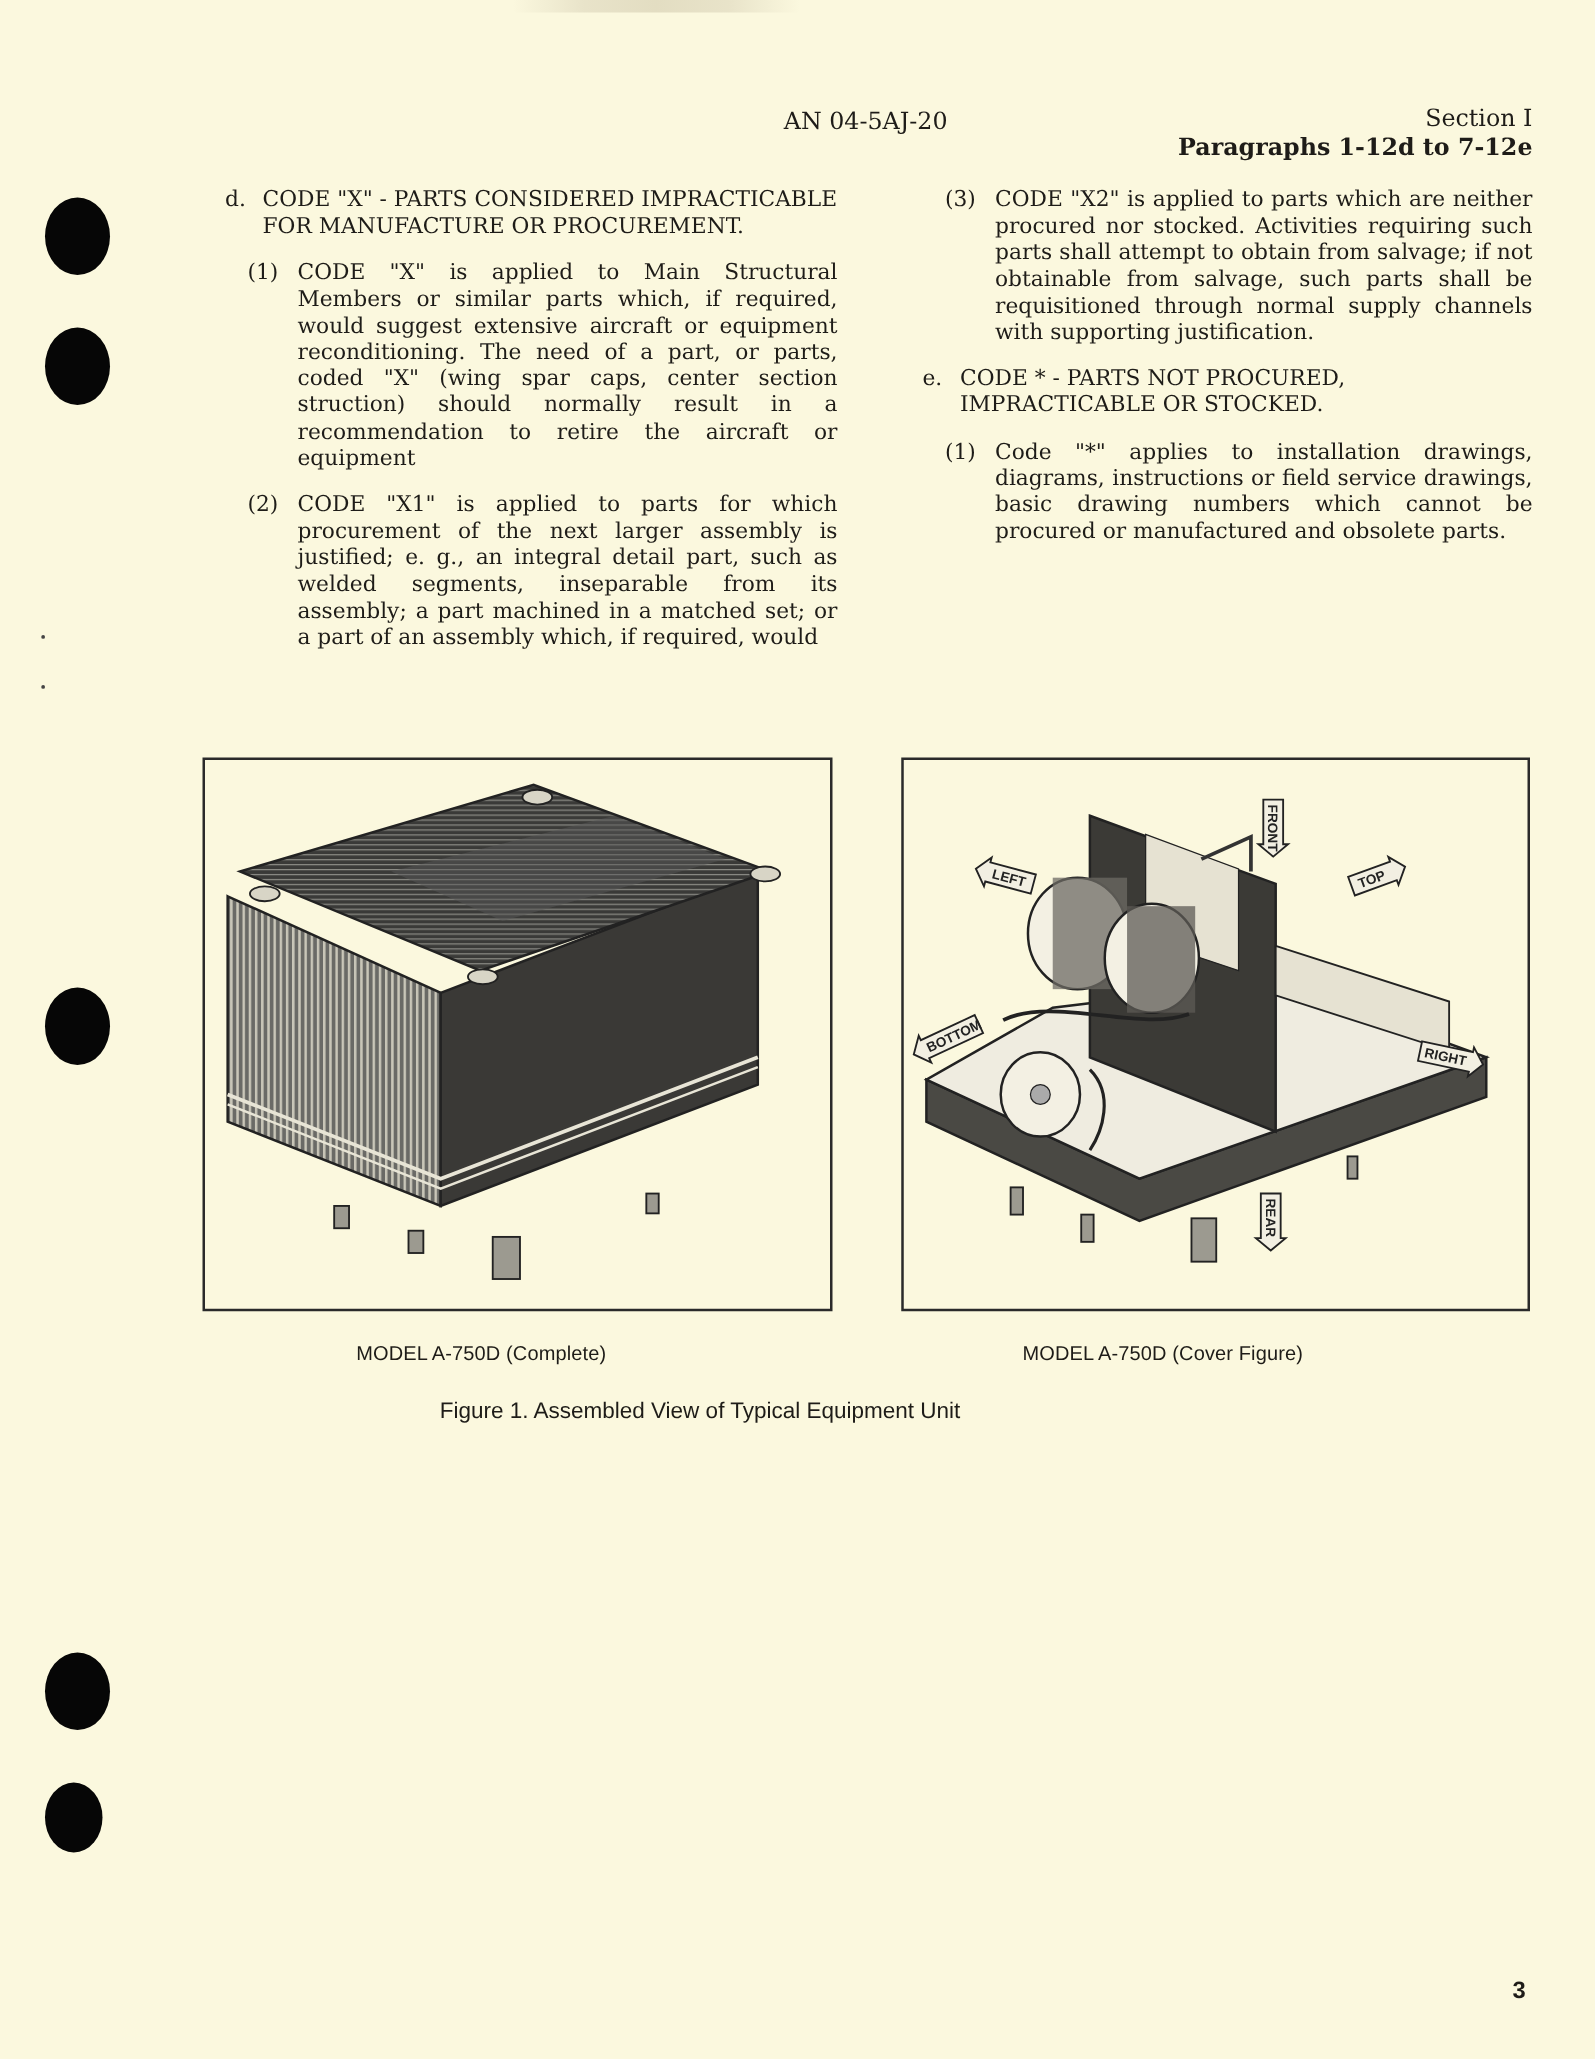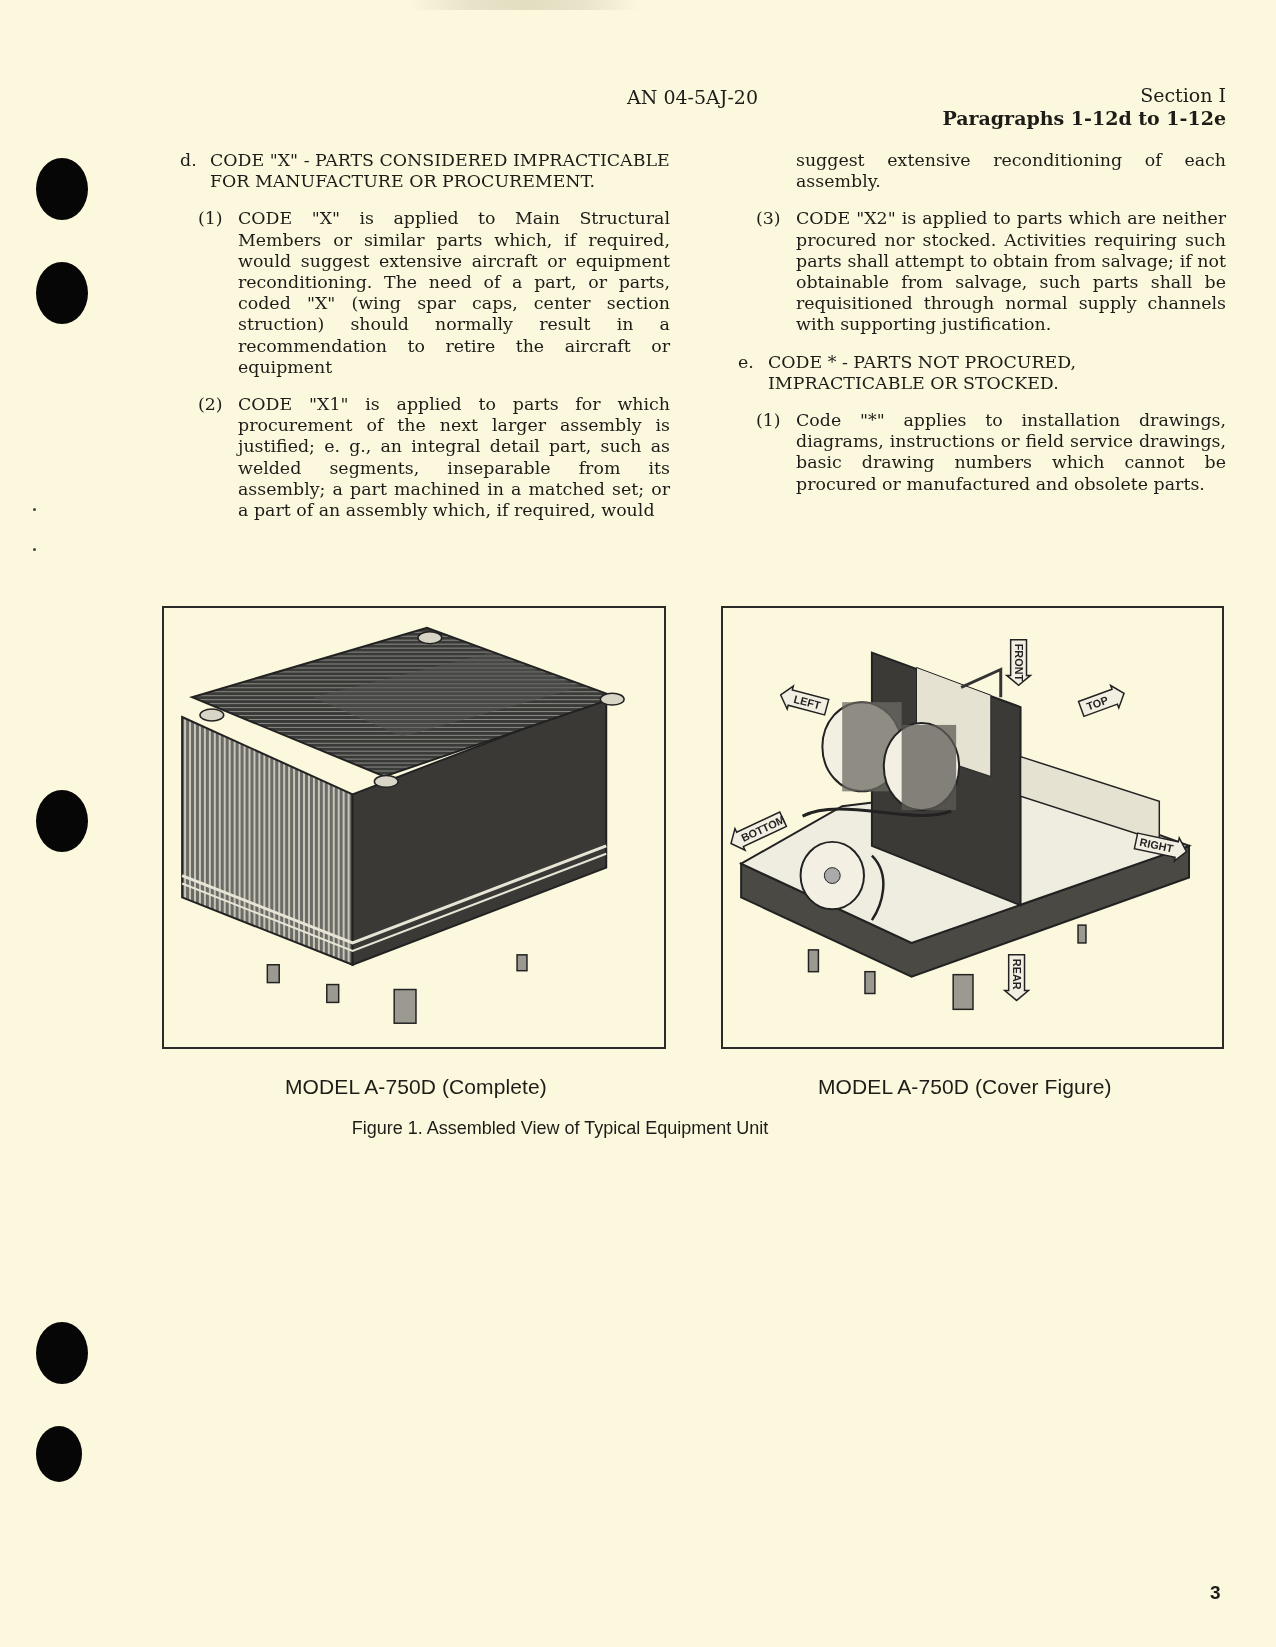--- a/index.html
+++ b/index.html
@@ -27,21 +27,21 @@
   .para { display:flex; margin-bottom:16px; }
   .para .num { width:58px; flex:none; padding-left:18px; box-sizing:border-box; }
   .para .body { flex:1; text-align:justify; text-align-last:left; }
   .cont { padding-left:58px; text-align:justify; margin-bottom:16px; }
 
   .fig { position:absolute; border:2px solid #2a2a2a; box-sizing:border-box; background:#fbf8de; }
   .fig-left { left:162px; top:606px; width:504px; height:443px; }
   .fig-right { left:721px; top:606px; width:503px; height:443px; }
   .fig svg { width:100%; height:100%; display:block; }
 
-  .caption { position:absolute; font-family:"Liberation Sans", sans-serif; font-size:21px; letter-spacing:0.1px; }
+  .caption { position:absolute; font-family:"Liberation Sans", sans-serif; font-size:16px; letter-spacing:0.1px; }
   .cap-left { left:285px; top:1075px; }
   .cap-right { left:818px; top:1075px; }
   .fig-title { position:absolute; left:0; width:1120px; top:1118px; text-align:center; font-family:"Liberation Sans", sans-serif; font-size:18px; }
 
   .page-num { position:absolute; left:1210px; top:1582px; font-family:"Liberation Sans", sans-serif; font-weight:bold; font-size:19px; }
 </style>
 </head>
 <body>
 
 <div class="top-smudge"></div>
@@ -50,40 +50,39 @@
 <div class="hole" style="left:36px; top:262px;"></div>
 <div class="hole" style="left:36px; top:790px;"></div>
 <div class="hole" style="left:36px; top:1322px;"></div>
 <div class="hole" style="left:36px; top:1426px; width:46px; height:56px;"></div>
 <div class="edge-mark" style="left:33px; top:508px;"></div>
 <div class="edge-mark" style="left:33px; top:548px;"></div>
 
 <div class="hdr-left">AN 04-5AJ-20</div>
 <div class="hdr-right">
   <div>Section I</div>
-  <div class="line2">Paragraphs 1-12d to 1-12e</div>
+  <div class="line2">Paragraphs 1-12d to 7-12e</div>
 </div>
 
 <div class="col col-left">
   <div class="heading">
     <span class="letter">d.</span>
     <span class="text">CODE "X" - PARTS CONSIDERED IMPRACTICABLE FOR MANUFACTURE OR PROCUREMENT.</span>
   </div>
   <div class="para">
     <span class="num">(1)</span>
     <span class="body">CODE "X" is applied to Main Structural Members or similar parts which, if required, would suggest extensive aircraft or equipment reconditioning. The need of a part, or parts, coded "X" (wing spar caps, center section struction) should normally result in a recommendation to retire the aircraft or equipment</span>
   </div>
   <div class="para">
     <span class="num">(2)</span>
     <span class="body">CODE "X1" is applied to parts for which procurement of the next larger assembly is justified; e. g., an integral detail part, such as welded segments, inseparable from its assembly; a part machined in a matched set; or a part of an assembly which, if required, would</span>
   </div>
 </div>
 
 <div class="col col-right">
-  <div class="cont">suggest extensive reconditioning of each assembly.</div>
   <div class="para">
     <span class="num">(3)</span>
     <span class="body">CODE "X2" is applied to parts which are neither procured nor stocked. Activities requiring such parts shall attempt to obtain from salvage; if not obtainable from salvage, such parts shall be requisitioned through normal supply channels with supporting justification.</span>
   </div>
   <div class="heading">
     <span class="letter">e.</span>
     <span class="text">CODE * - PARTS NOT PROCURED, IMPRACTICABLE OR STOCKED.</span>
   </div>
   <div class="para">
     <span class="num">(1)</span>

